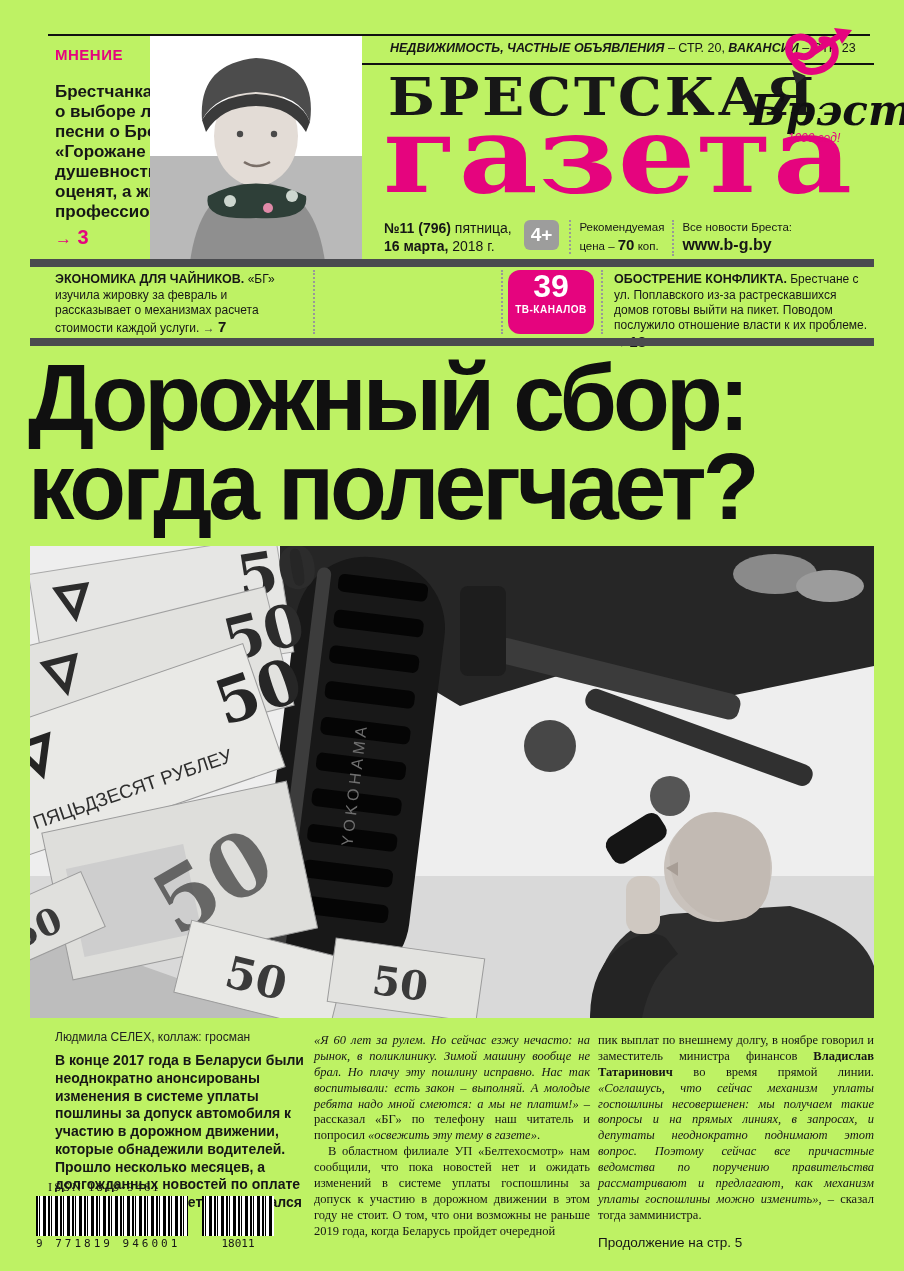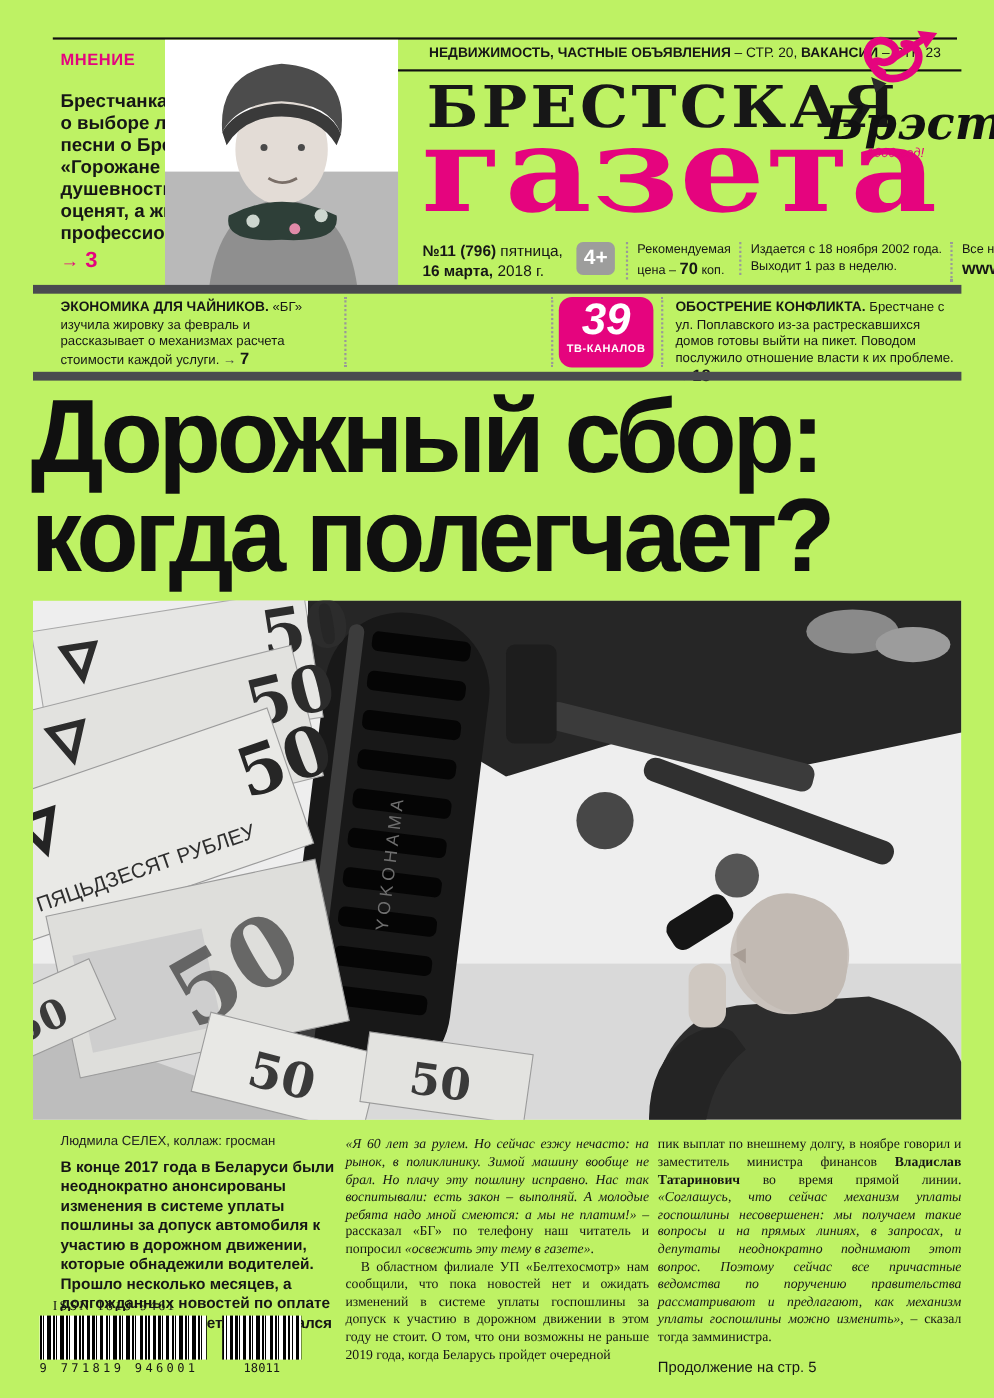--- a/index.html
+++ b/index.html
@@ -13,21 +13,21 @@
   
   .opinion-label{position:absolute;left:55px;top:46px;color:var(--pink);font-weight:bold;font-size:15px;letter-spacing:.5px;}
   .opinion-text{position:absolute;left:55px;top:82px;width:158px;font-size:17px;line-height:1.18;font-weight:bold;}
   .opinion-text .reg{font-weight:normal;}
   .opinion-page{position:absolute;left:55px;top:226px;color:var(--pink);font-size:20px;font-weight:bold;}
   .opinion-page .arr{font-weight:normal;font-size:17px;}
   .woman{position:absolute;left:150px;top:36px;}
 
   
   .topbar{position:absolute;left:390px;top:41px;width:420px;font-size:12.5px;white-space:nowrap;}
-  .topbar b{font-weight:bold;}
+  .topbar b{font-weight:bold;font-style:italic;}
   .masthead1{position:absolute;left:388px;top:66px;font-family:"DejaVu Serif",serif;font-weight:bold;font-size:55px;letter-spacing:3px;color:#171717;transform:scaleY(.95);transform-origin:left top;}
   .masthead2{position:absolute;left:383px;top:100px;font-family:"DejaVu Serif",serif;font-weight:bold;font-size:122px;line-height:1;color:var(--pink);letter-spacing:1px;transform:scaleY(.88);transform-origin:left top;}
   .brest-logo{position:absolute;left:750px;top:26px;width:128px;text-align:center;}
   .brest-logo .script{font-family:"DejaVu Serif",serif;font-style:italic;font-weight:bold;font-size:42px;line-height:.9;color:#111;}
   .brest-logo .sub{color:var(--pink);font-style:italic;font-weight:normal;font-size:12px;margin-top:1px;}
 
   .issue-row{position:absolute;left:384px;top:220px;width:486px;display:flex;align-items:flex-start;}
   .issue-num{font-size:14px;line-height:1.25;white-space:nowrap;}
   .age-badge{background:var(--badge);color:#fff;font-weight:bold;font-size:19px;border-radius:6px;padding:4px 7px;margin:0 10px 0 12px;}
   .info-cell{border-left:2px dotted #999;padding:0 8px;font-size:11.5px;line-height:1.3;white-space:nowrap;}
@@ -36,21 +36,21 @@
 
   .gray-bar{position:absolute;left:30px;width:844px;height:8px;background:var(--bar);}
 
   
   .teaser{position:absolute;top:272px;font-size:12px;line-height:1.25;}
   .teaser b{font-size:12.5px;}
   .t-page{font-weight:bold;font-size:15px;}
   .t-arr{color:#444;}
   .vsep{position:absolute;top:270px;height:64px;border-left:2px dotted #999;}
   .tv-badge{position:absolute;left:508px;top:270px;width:86px;height:64px;background:var(--pink);border-radius:12px;color:#fff;text-align:center;}
-  .tv-badge .num{font-weight:bold;font-size:40px;line-height:1.05;font-style:italic;}
+  .tv-badge .num{font-weight:bold;font-size:32px;line-height:1.05;}
   .tv-badge .lbl{font-weight:bold;font-size:10px;letter-spacing:.5px;}
 
   .headline{position:absolute;left:28px;top:352px;width:848px;font-weight:900;font-size:93px;line-height:.95;letter-spacing:-4px;color:#101010;transform:scaleY(1.02);transform-origin:left top;}
 
   .photo{position:absolute;left:30px;top:546px;}
   .caption{position:absolute;left:55px;top:1030px;font-size:12px;color:#222;}
 
   .lead{position:absolute;left:55px;top:1052px;width:252px;font-weight:bold;font-size:14px;line-height:1.27;}
   .colserif{position:absolute;top:1033px;width:276px;font-family:"Liberation Serif",serif;font-size:12.5px;line-height:1.27;text-align:justify;}
   .col2{left:314px;}
@@ -130,24 +130,20 @@
     <div class="issue-num">
       <div><b>№11 (796)</b><span> пятница,</span></div>
       <div><b>16 марта,</b><span> 2018 г.</span></div>
     </div>
     <div class="age-badge">4+</div>
     <div class="info-cell">
       <div>Рекомендуемая</div>
       <div><span>цена – </span><span class="big">70</span><span> коп.</span></div>
     </div>
     <div class="info-cell">
-      <div>Издается с 18 ноября 2002 года.</div>
-      <div>Выходит 1 раз в неделю.</div>
-    </div>
-    <div class="info-cell">
       <div>Все новости Бреста:</div>
       <div class="site">www.b-g.by</div>
     </div>
   </div>
 
   <div class="gray-bar" style="top:259px;"></div>
 
   <div class="teaser" style="left:55px;width:248px;">
     <b>ЭКОНОМИКА ДЛЯ ЧАЙНИКОВ.</b><span> «БГ» изучила жировку за февраль и рассказывает о механизмах расчета стоимости каждой услуги.</span>
     <span class="t-arr">→</span> <span class="t-page">7</span>

